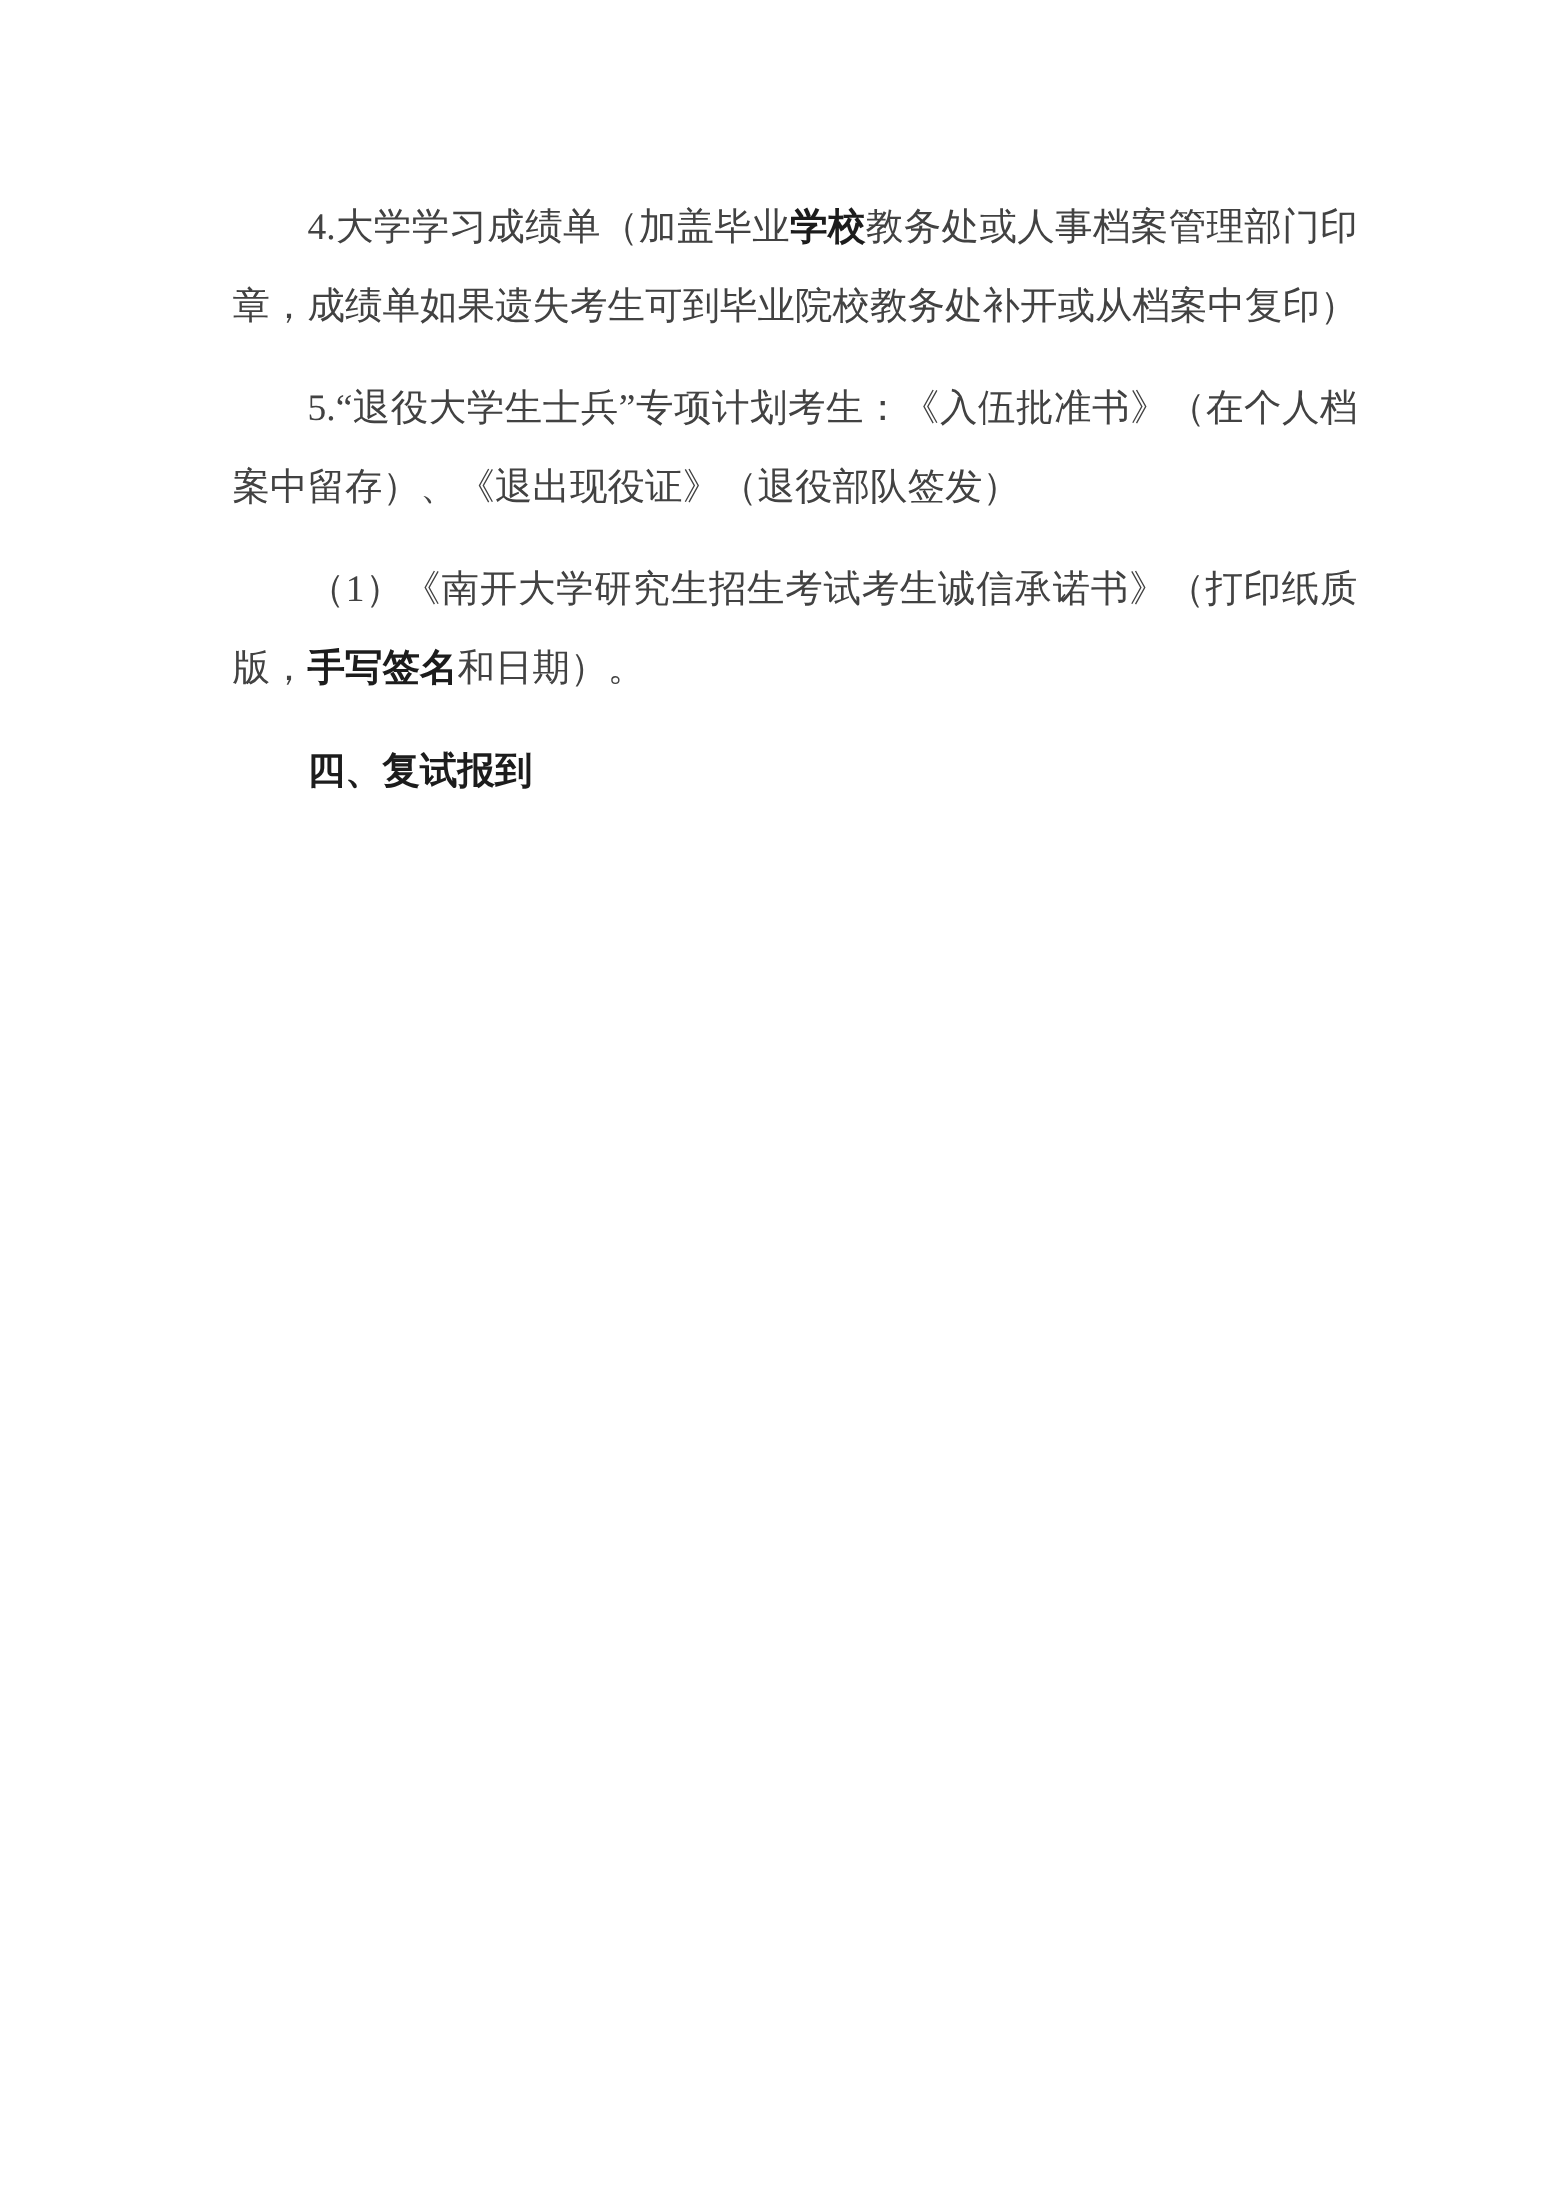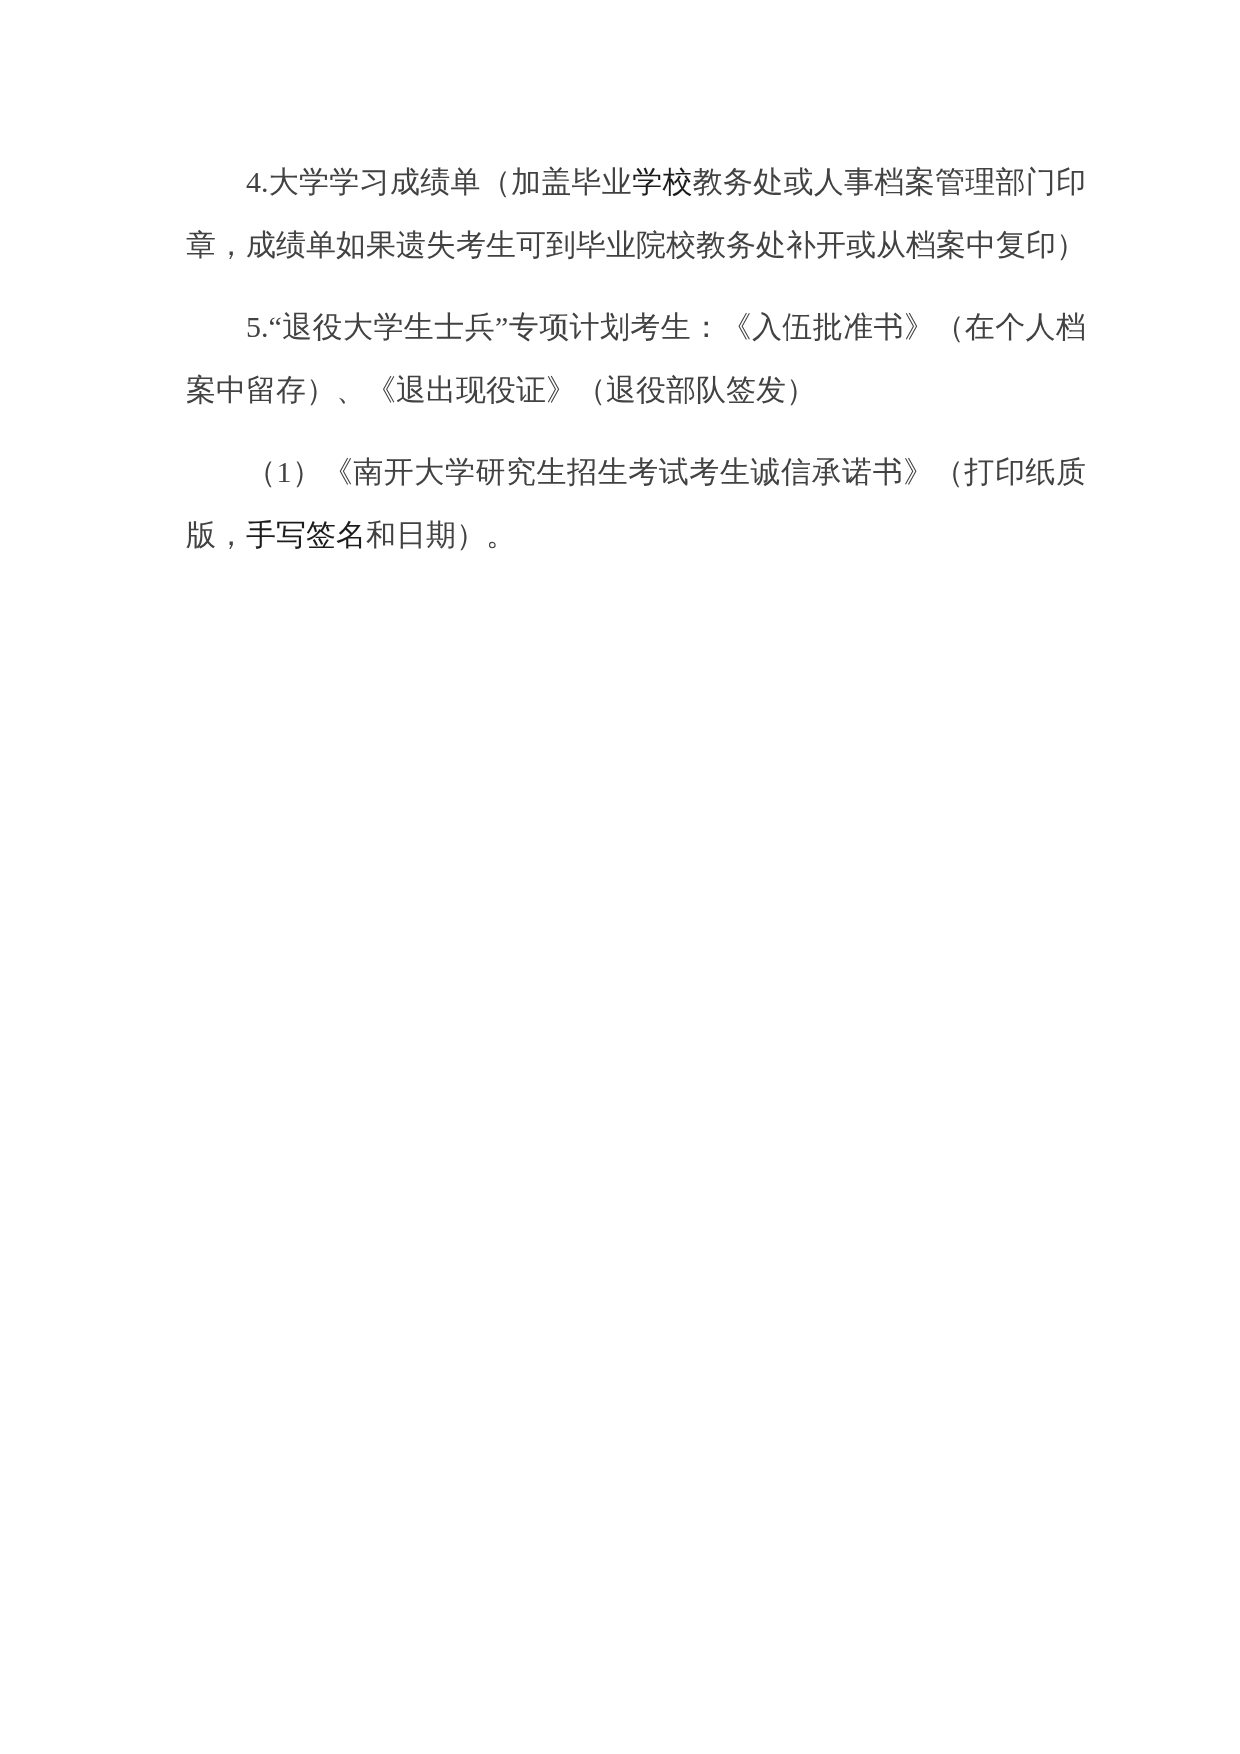--- a/index.html
+++ b/index.html
@@ -26,26 +26,27 @@
   .para {
     text-indent: 2em;
     margin-bottom: 19px;
   }
   .para.heading {
     font-weight: 700;
     color: #171717;
   }
   .run { font-weight: 400; }
   .run.bold {
-    font-weight: 400;
+    font-weight: 700;
     color: #1c1c1c;
   }
 </style>
 </head>
 <body>
 
 <main class="page">
   <div>
       <p class="para body"><span class="run">4.大学学习成绩单（加盖毕业</span><span class="run bold">学校</span><span class="run">教务处或人事档案管理部门印章，成绩单如果遗失考生可到毕业院校教务处补开或从档案中复印）</span></p>
       <p class="para body"><span class="run">5.“退役大学生士兵”专项计划考生：《入伍批准书》（在个人档案中留存）、《退出现役证》（退役部队签发）</span></p>
       <p class="para body"><span class="run">（1）《南开大学研究生招生考试考生诚信承诺书》（打印纸质版，</span><span class="run bold">手写签名</span><span class="run">和日期）。</span></p>
+      <p class="para heading"><span class="run bold">四、复试报到</span></p>
     </div>
 </main>
 
 </body></html>

